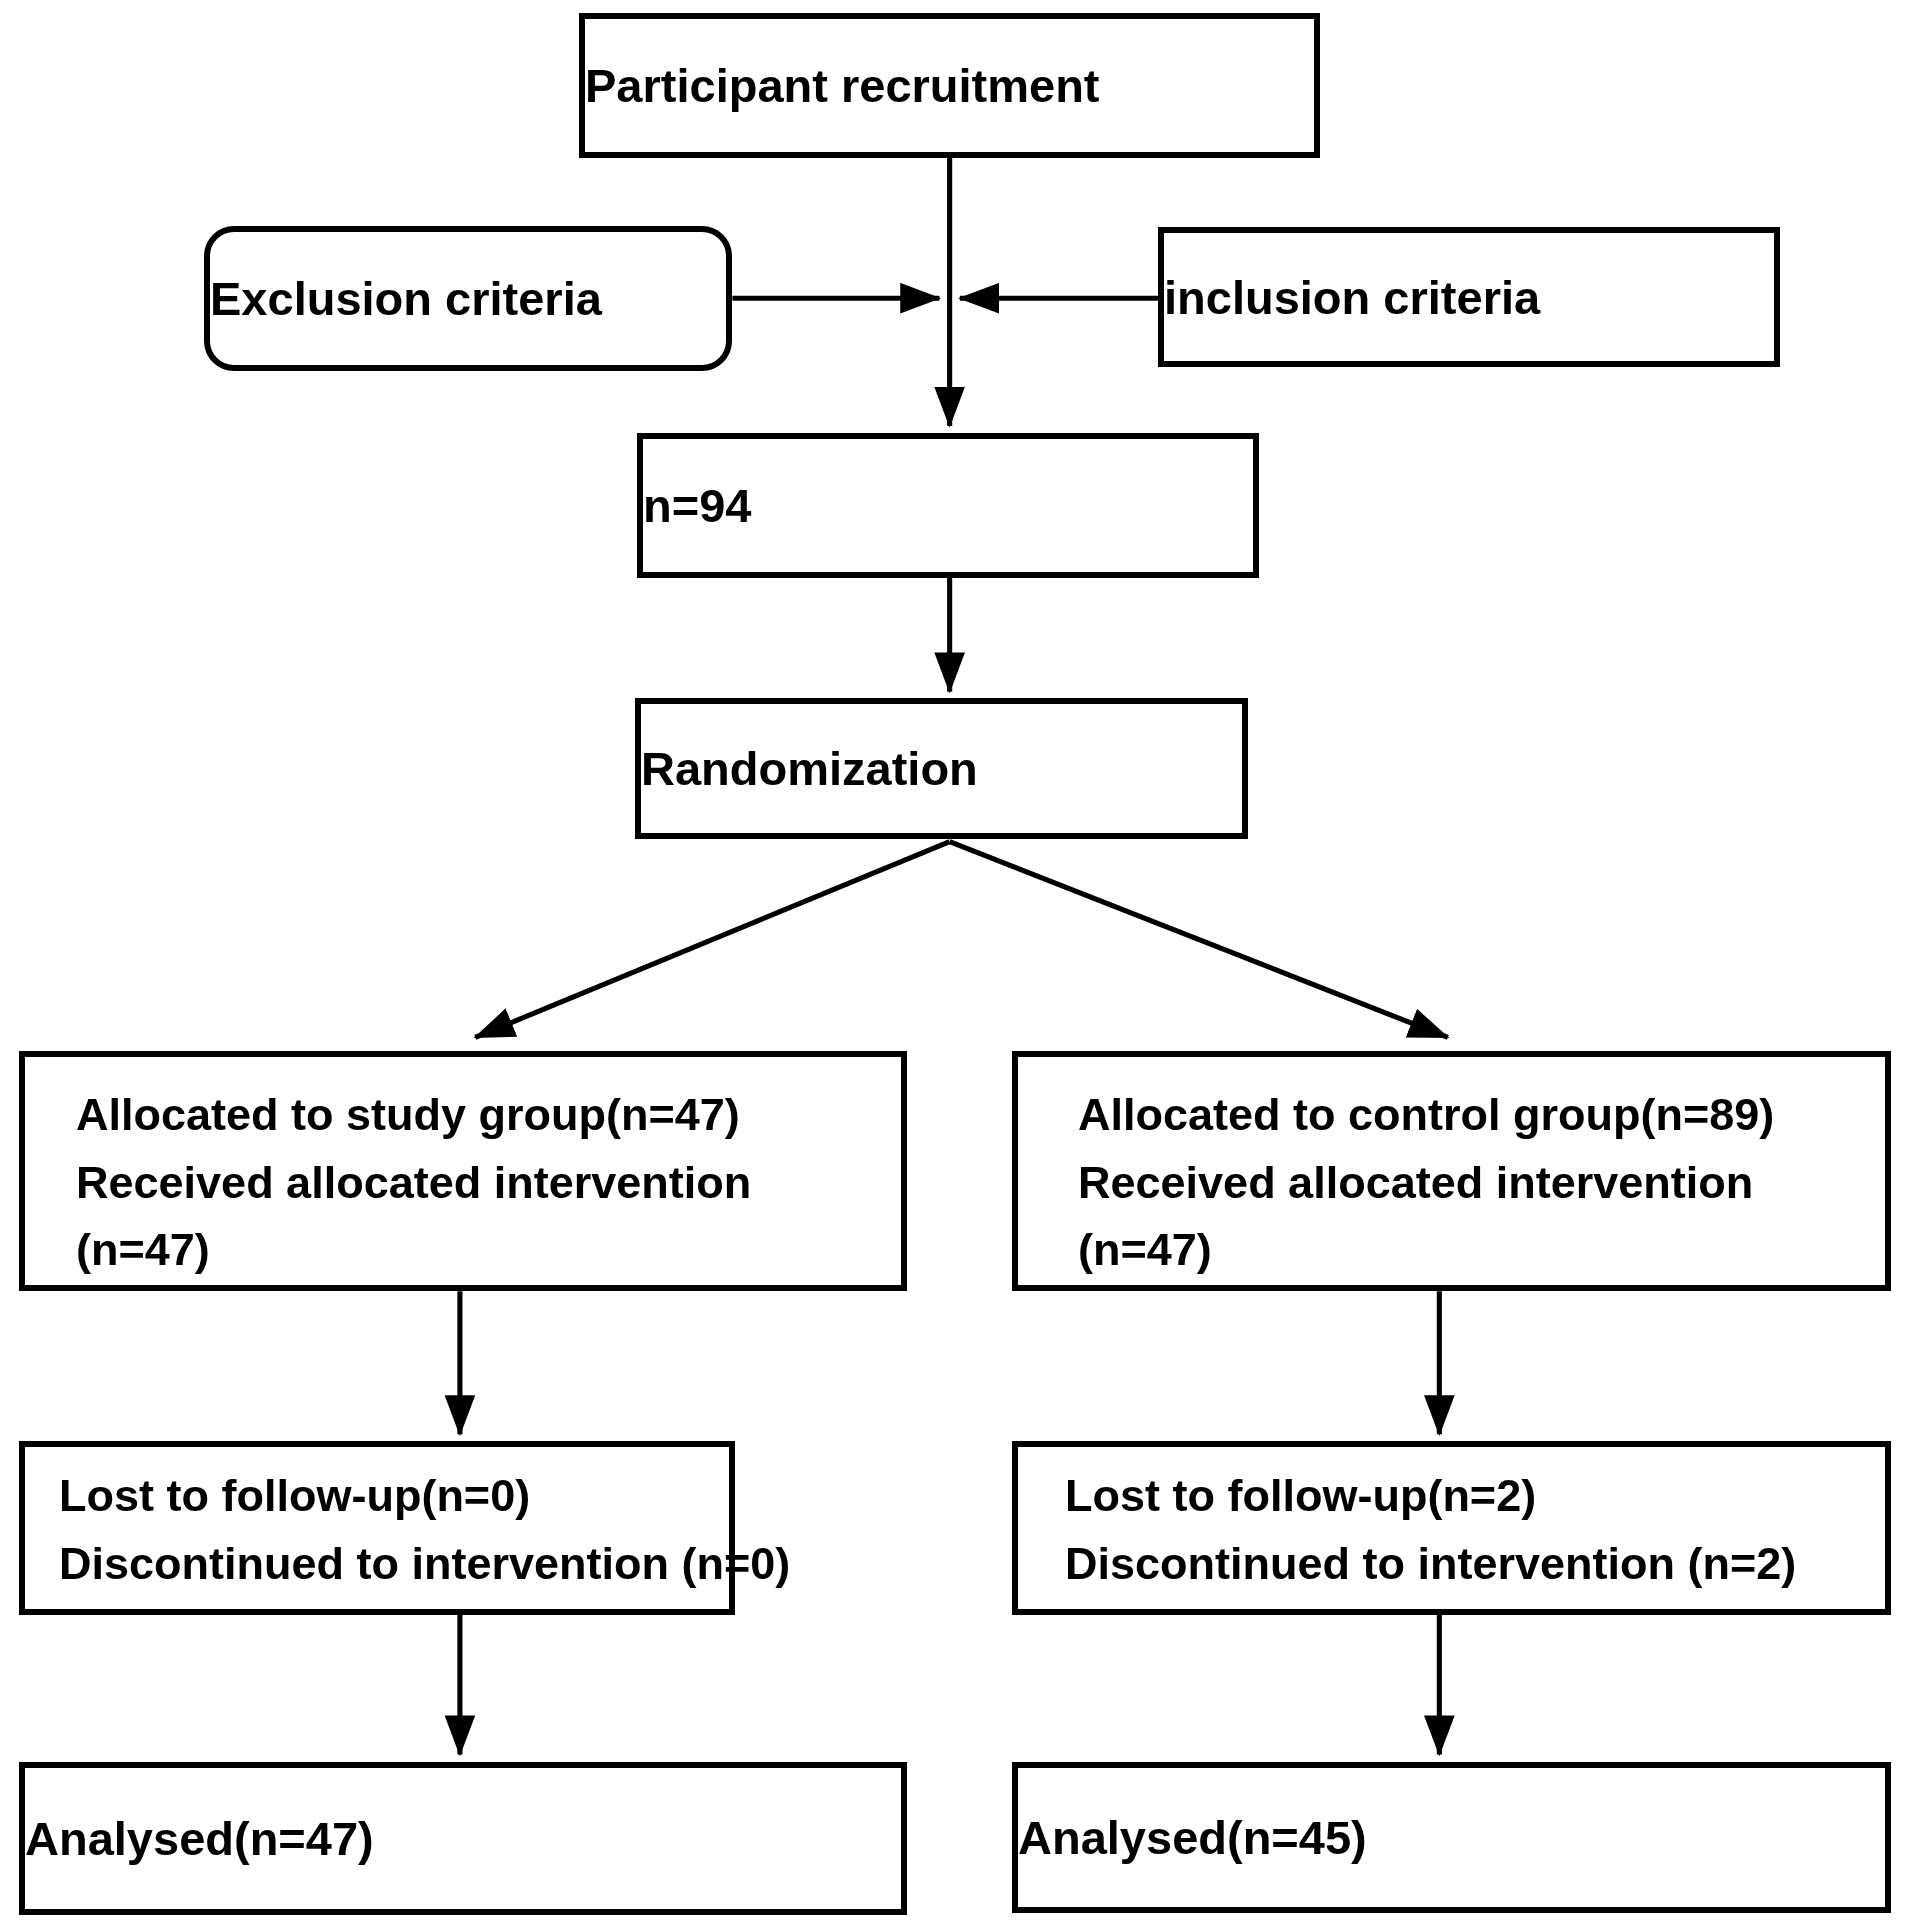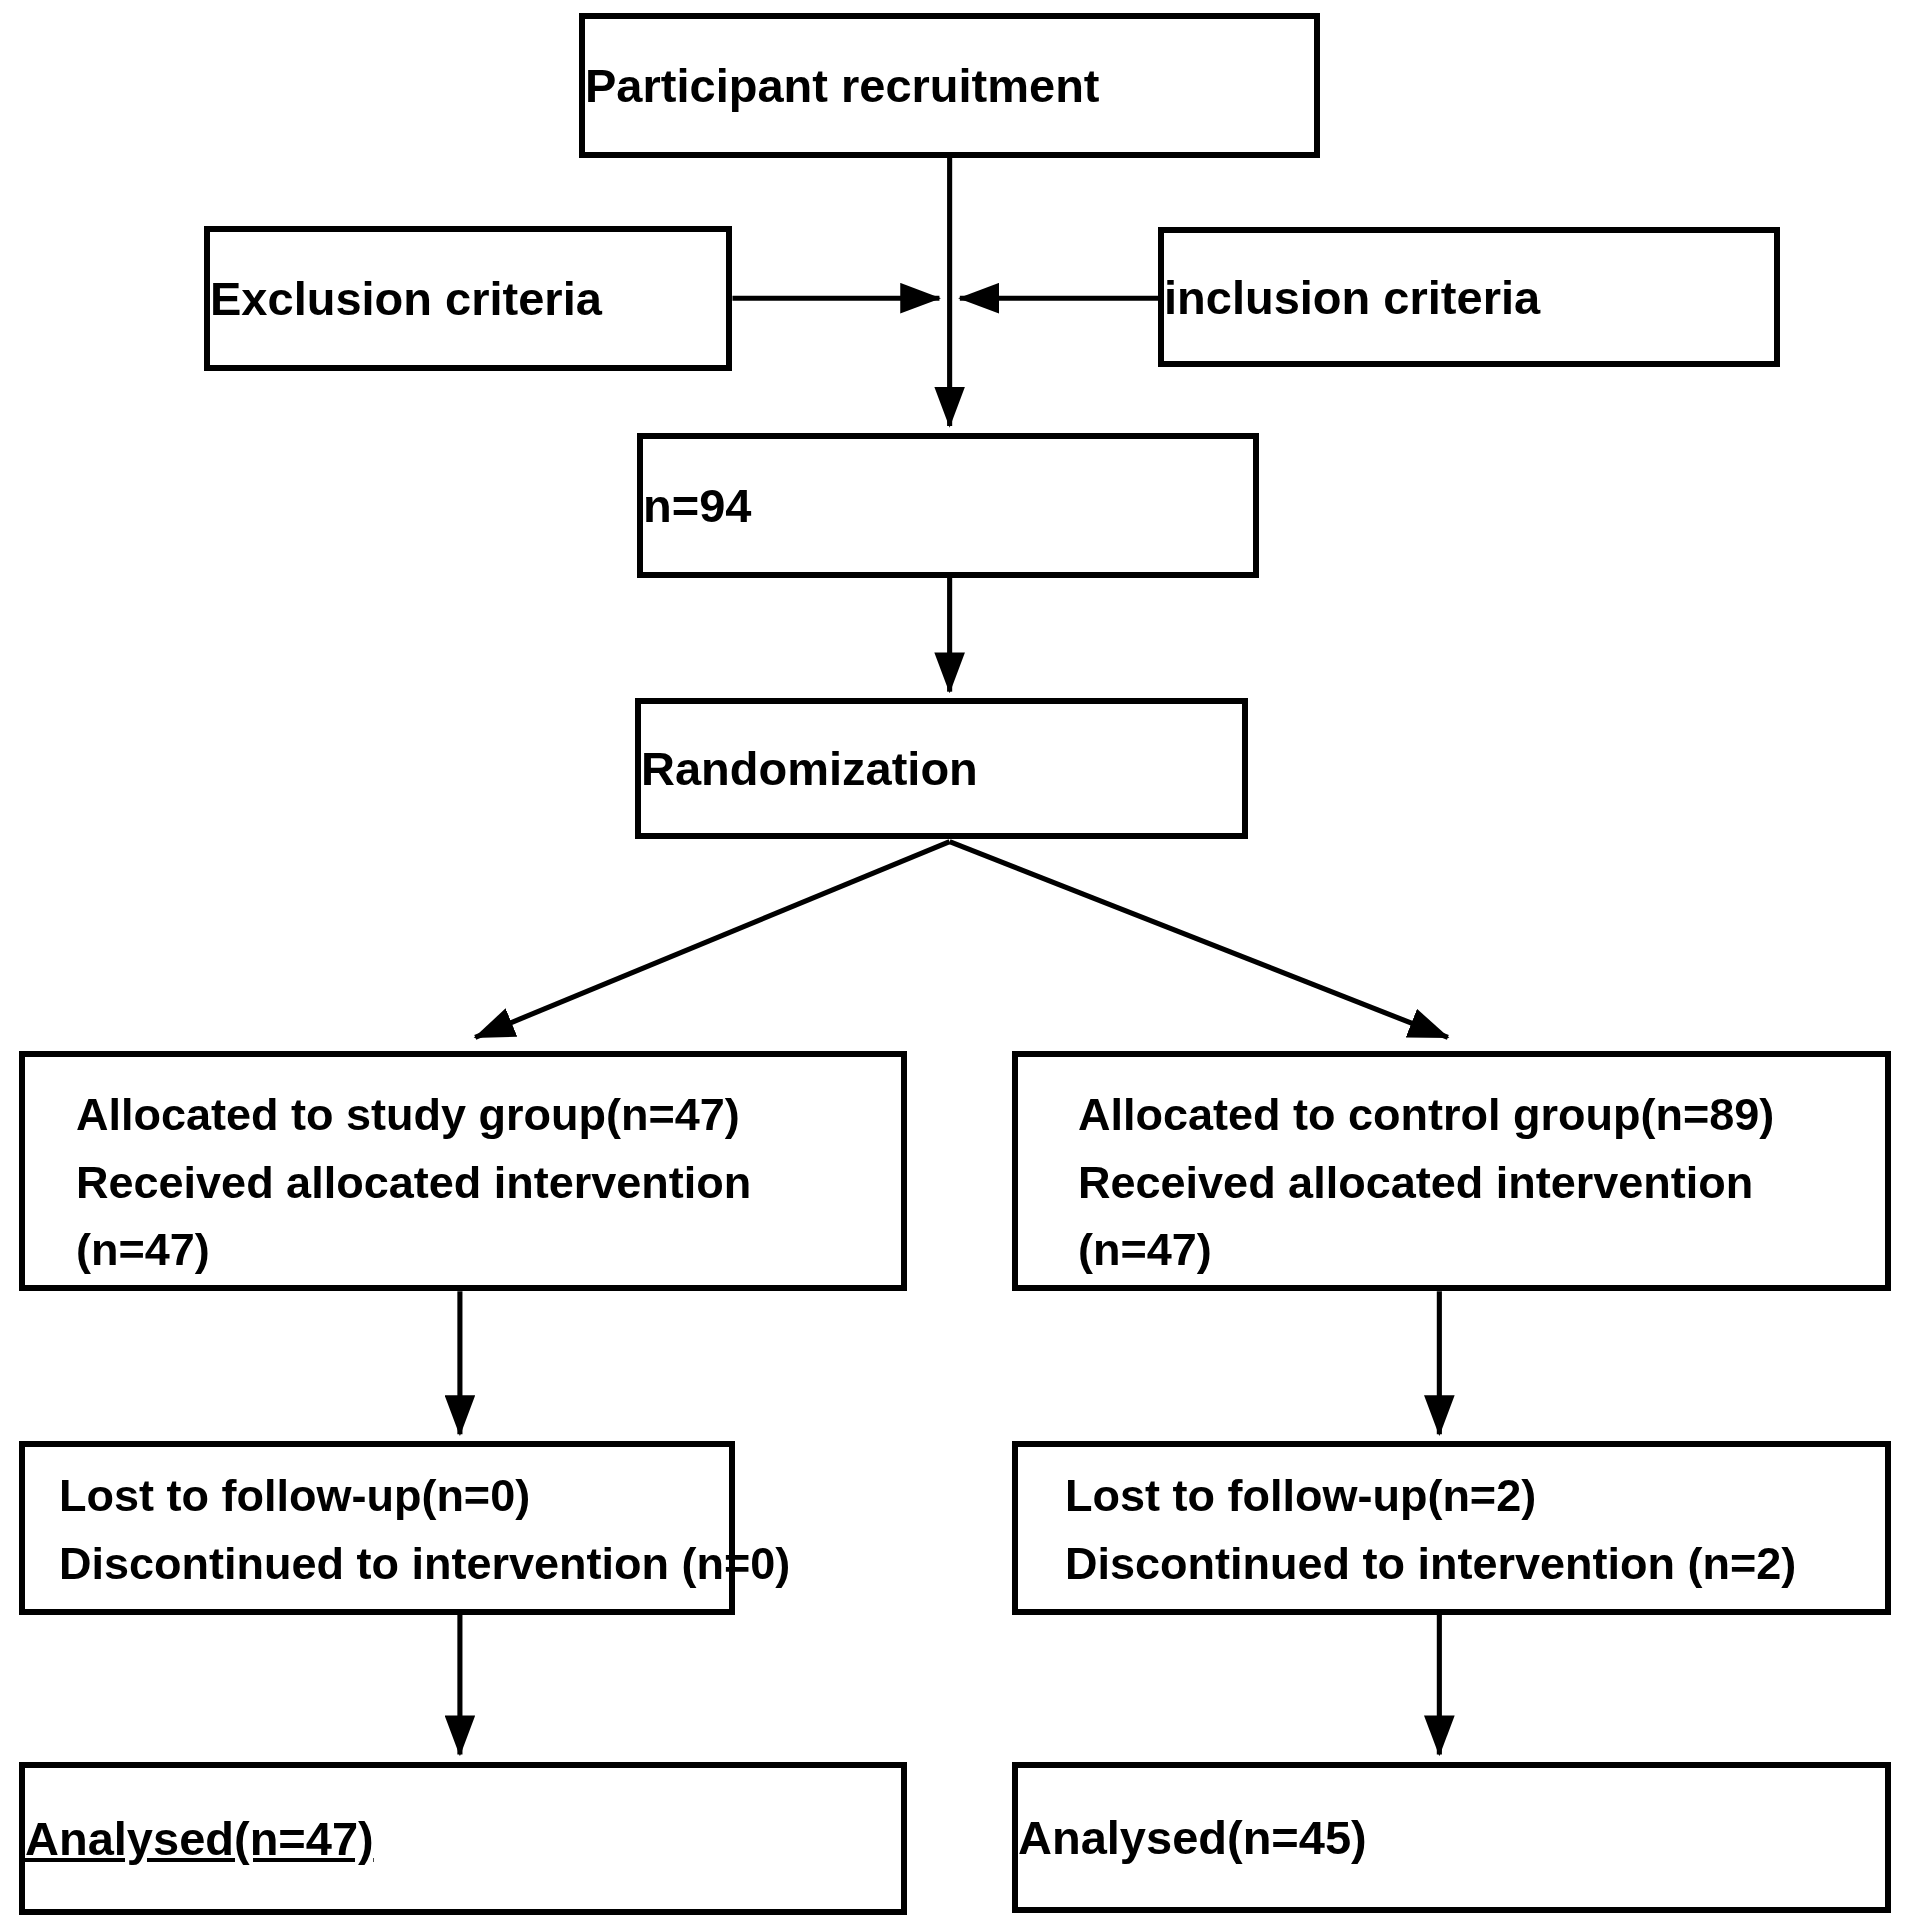--- a/index.html
+++ b/index.html
@@ -43,29 +43,29 @@
     justify-content: flex-start;
     align-items: flex-start;
     font-size: 45px;
     line-height: 1.5;
   }
   .box.multiline .tline {
     white-space: nowrap;
   }
   
   .b-recruitment { left: 579px;  top: 12.8px;   width: 741px;  height: 145px; }
-  .b-exclusion   { left: 204px;  top: 226px;  width: 528px;  height: 145px; }
+  .b-exclusion   { left: 204px;  top: 226px;  width: 528px;  height: 145px; border-radius: 30px; }
   .b-inclusion   { left: 1158px; top: 227px;  width: 622px;  height: 140px; }
   .b-n94         { left: 637px;  top: 433px;  width: 622px;  height: 145px; }
   .b-random      { left: 635px;  top: 698px;  width: 613px;  height: 141px; }
   .b-alloc-study   { left: 19px;   top: 1051px; width: 888px; height: 240px; padding: 24px 17px 0 51px; }
   .b-alloc-control { left: 1012px; top: 1051px; width: 879px; height: 240px; padding: 24px 17px 0 60px; }
   .b-lost-study    { left: 19px;   top: 1441px; width: 716px; height: 174px; padding: 15.3px 17px 0 34px; text-align: right; }
   .b-lost-control  { left: 1012px; top: 1441px; width: 879px; height: 174px; padding: 15.3px 17px 0 47px; }
-  .b-analysed-study   { left: 19px;   top: 1762px; width: 888px; height: 153px; text-decoration: underline; }
+  .b-analysed-study   { left: 19px;   top: 1762px; width: 888px; height: 153px; }
   .b-analysed-control { left: 1012px; top: 1762px; width: 879px; height: 151px; }
 </style>
 </head>
 <body>
 
 <div class="canvas">
 
   <svg class="connectors" viewBox="0 0 2252 2260" xmlns="http://www.w3.org/2000/svg">
     <defs>
       <marker id="ah" markerUnits="userSpaceOnUse" markerWidth="48" markerHeight="36" refX="46" refY="18" orient="auto">

